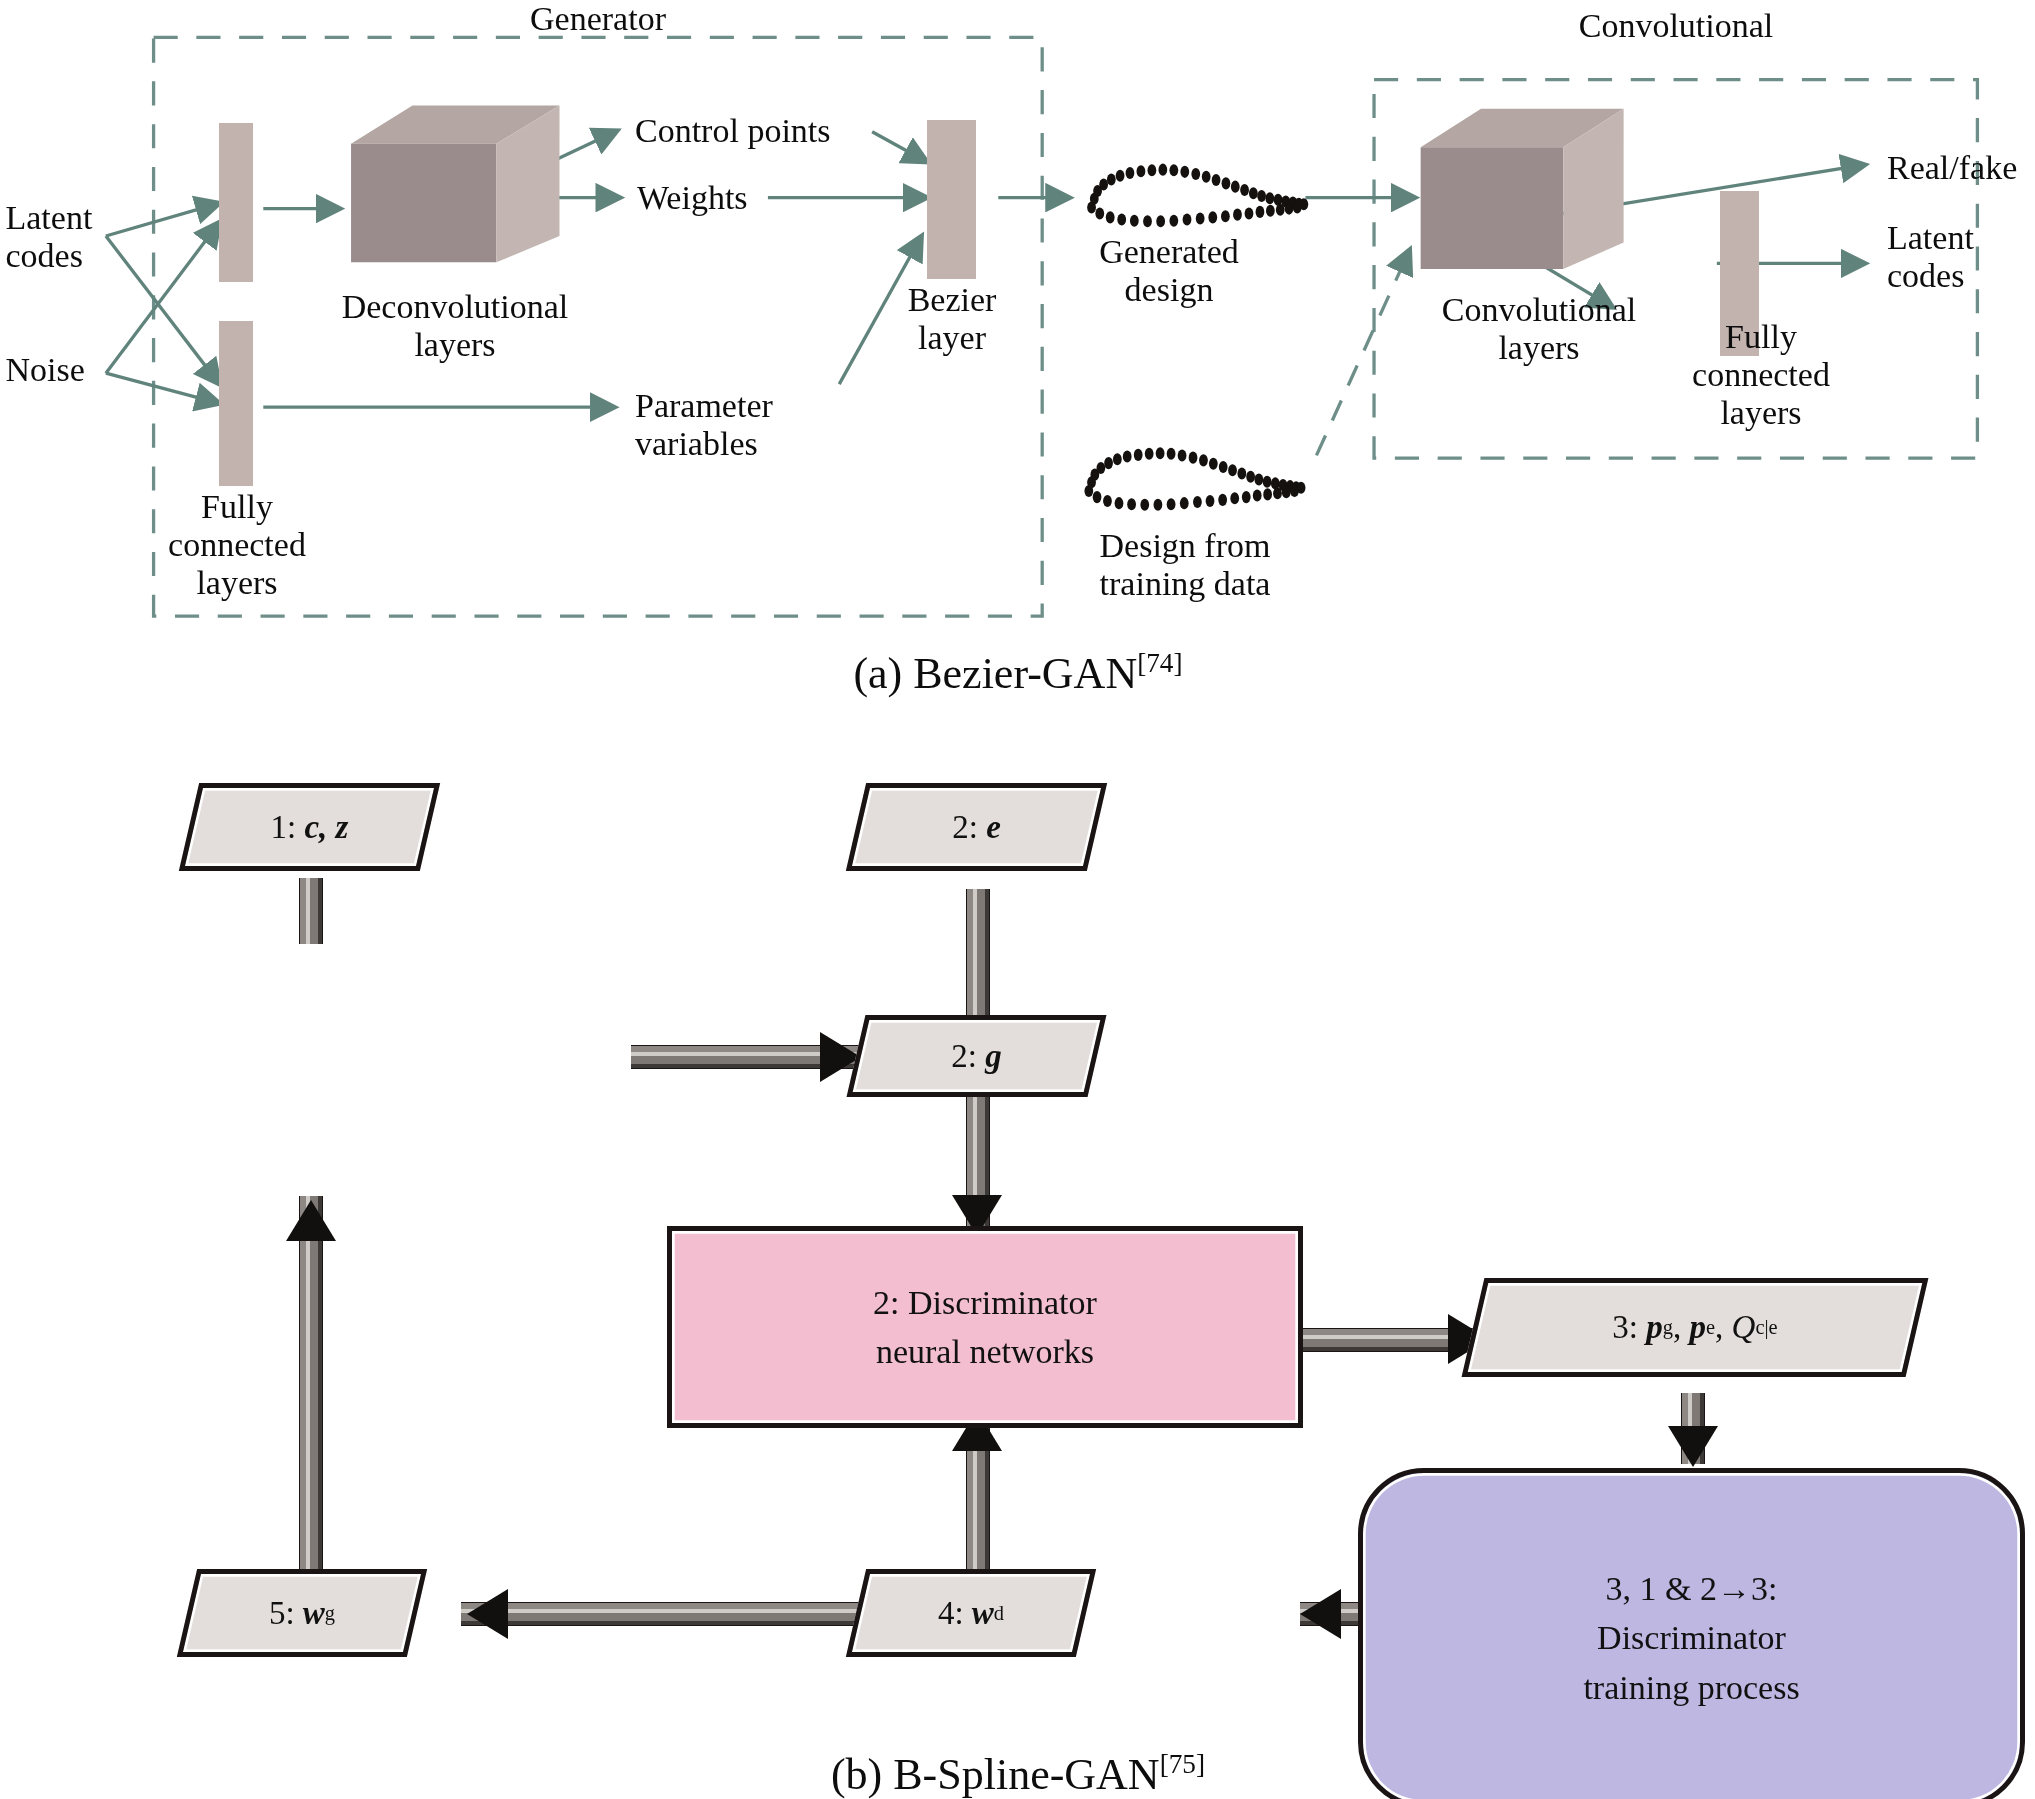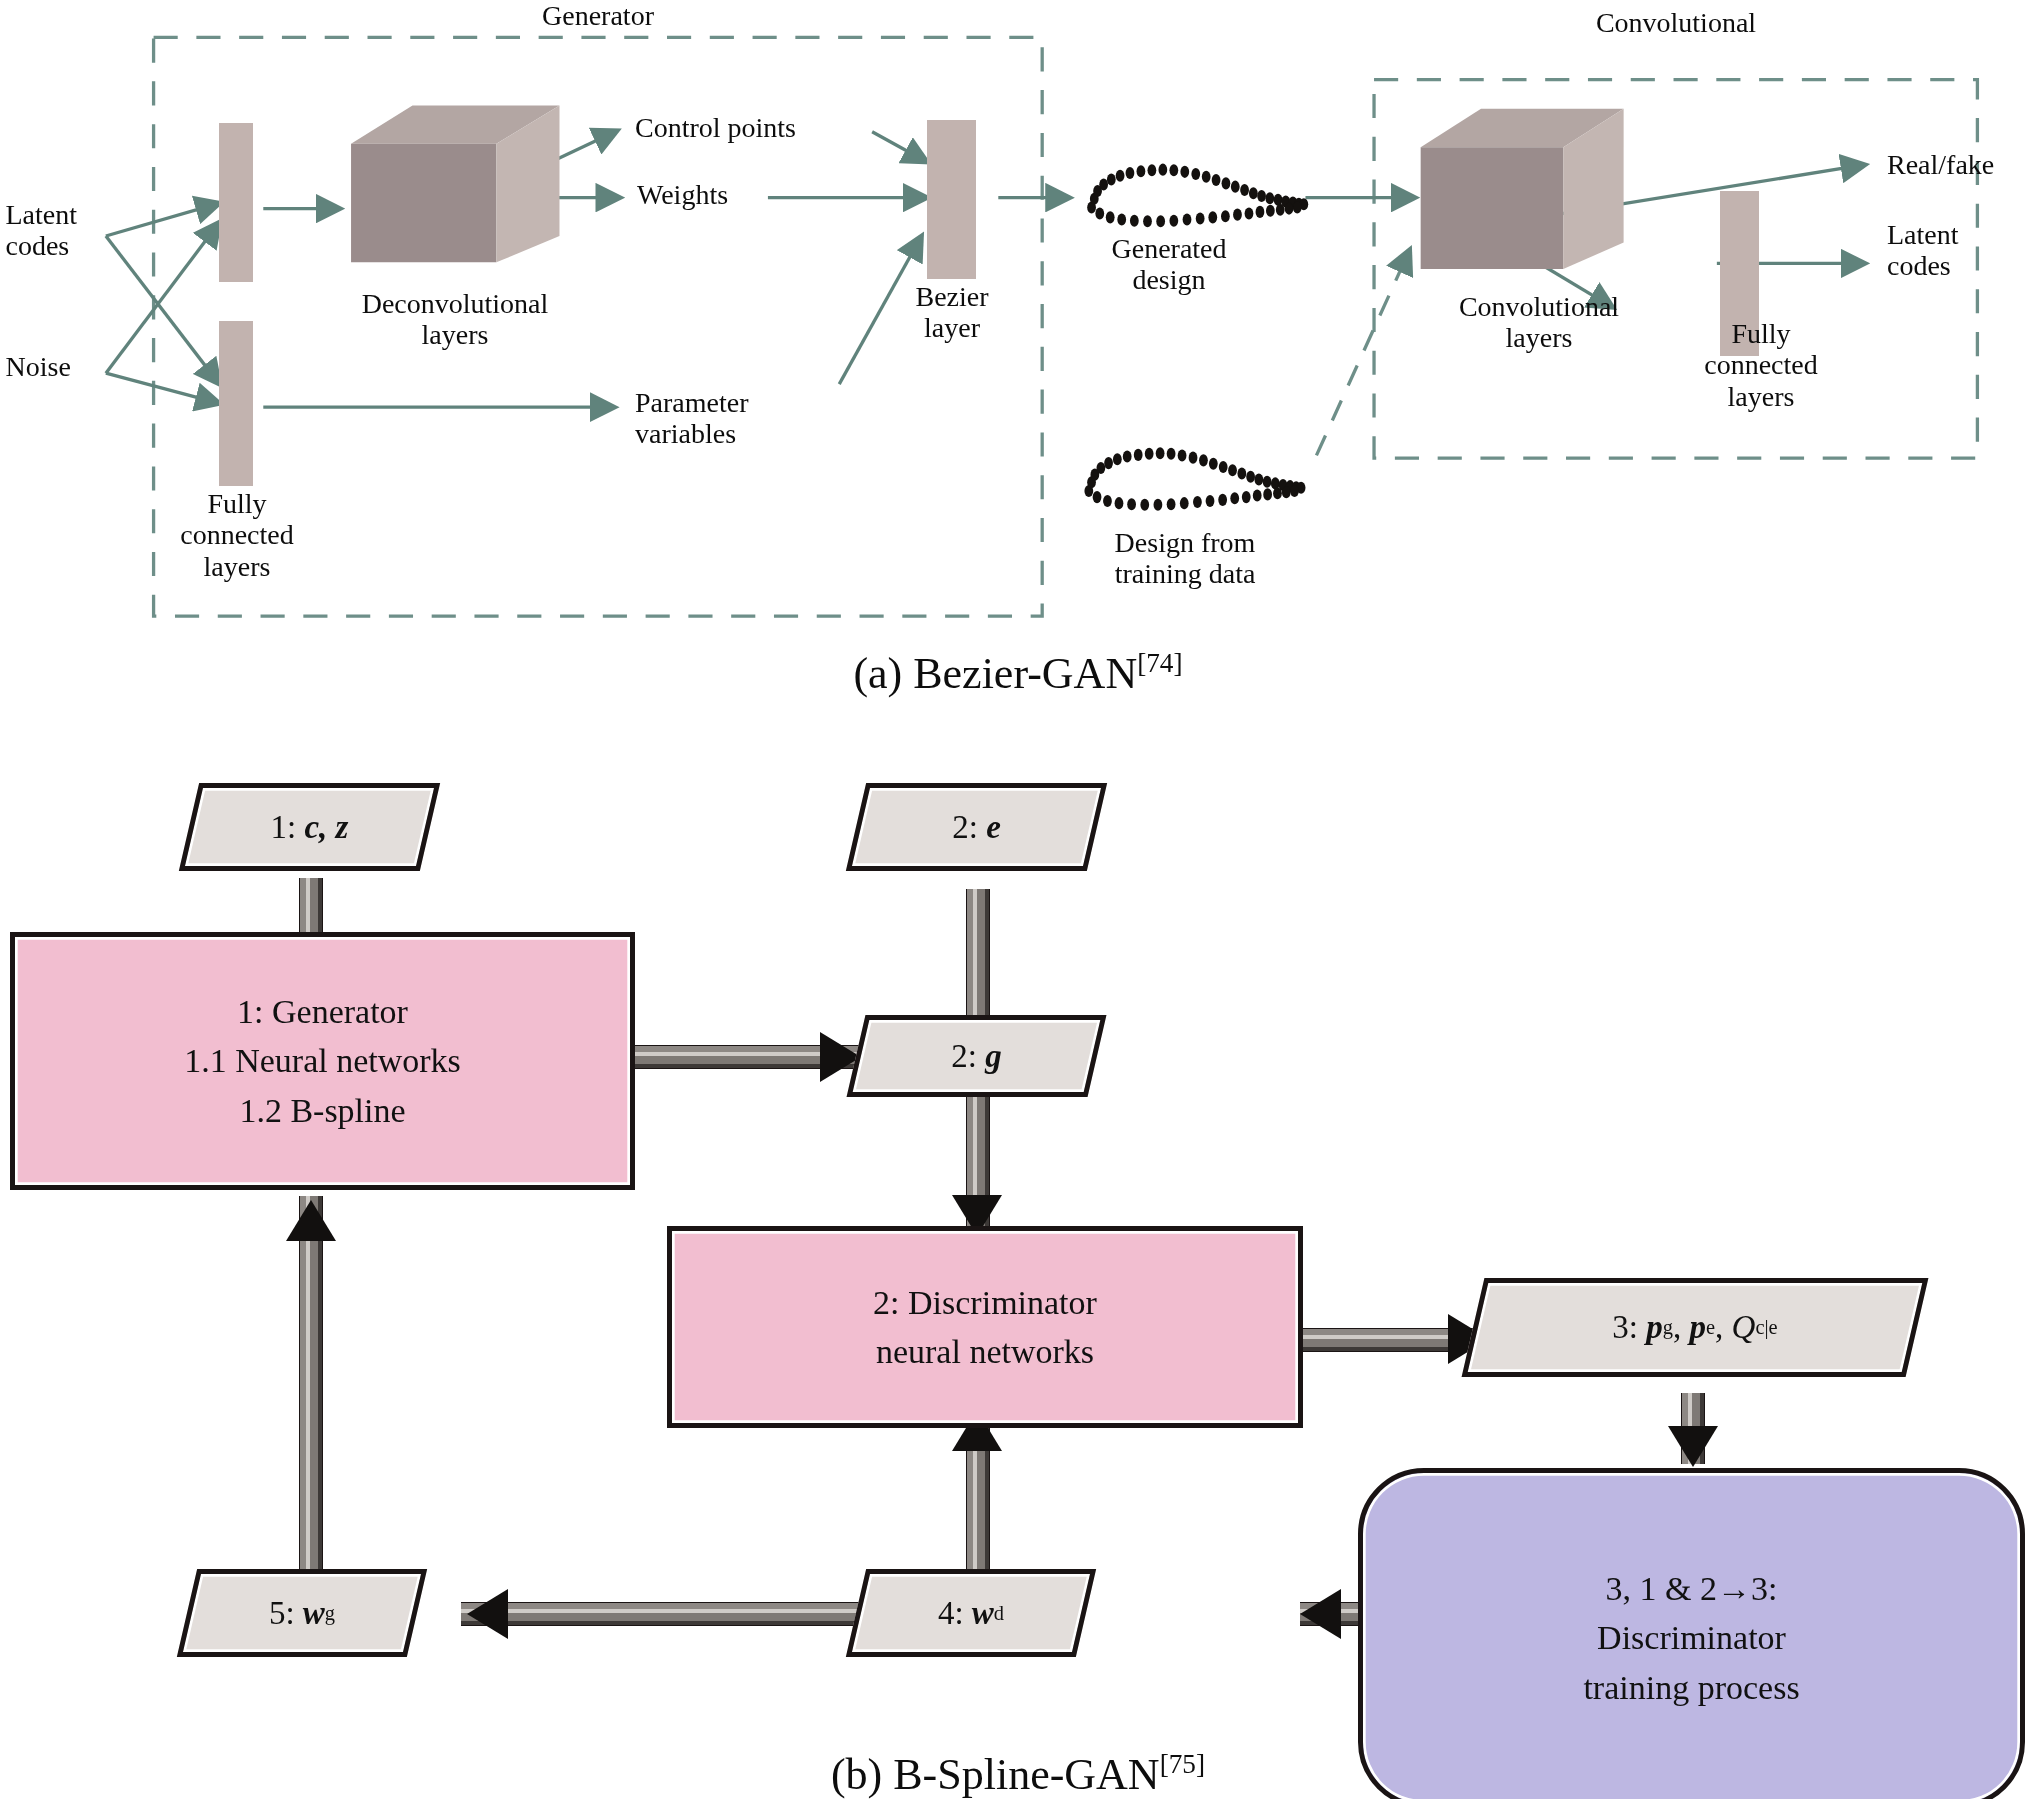--- a/index.html
+++ b/index.html
@@ -4,21 +4,21 @@
 <style>
   html,body{margin:0;padding:0;background:#ffffff;}
   body{width:2035px;height:1800px;position:relative;
        font-family:"Liberation Serif","DejaVu Serif",serif;color:#111;}
   .stage{position:absolute;left:0;top:0;width:2035px;height:1800px;overflow:hidden;}
 
   
   .txt{position:absolute;line-height:1.12;color:#0d0d0d;
        font-family:"Liberation Serif","DejaVu Serif",serif;
        white-space:pre;}
-  .t-lbl{font-size:28px;}
+  .t-lbl{font-size:34px;}
   .t-cap{font-size:44px;}
   .ctr{text-align:center;transform:translateX(-50%);}
   sup{font-size:0.62em;vertical-align:super;}
   .sub{font-size:0.62em;vertical-align:sub;}
   i.v{font-style:italic;font-weight:bold;}
 
   .slab{position:absolute;background:#c2b3af;}
 
   
   .node{position:absolute;box-sizing:border-box;
@@ -273,27 +273,20 @@
   <div class="para" style="left:856px;top:783px;width:241px;height:88px;">
     <div class="shape"></div>
     <div class="cap"><span>2:</span>&nbsp;<i class="v">e</i></div>
   </div>
 
   <div class="para" style="left:856px;top:1015px;width:241px;height:82px;">
     <div class="shape"></div>
     <div class="cap"><span>2:</span>&nbsp;<i class="v">g</i></div>
   </div>
 
-  <div class="node proc" style="left:10px;top:932px;width:625px;height:258px;">
-    <div>
-      <div>1: Generator</div>
-      <div>1.1 Neural networks</div>
-      <div>1.2 B-spline</div>
-    </div>
-  </div>
 
   <div class="node proc" style="left:667px;top:1226px;width:636px;height:202px;">
     <div>
       <div>2: Discriminator</div>
       <div>neural networks</div>
     </div>
   </div>
 
   <div class="para" style="left:1473px;top:1278px;width:444px;height:99px;">
     <div class="shape"></div>

